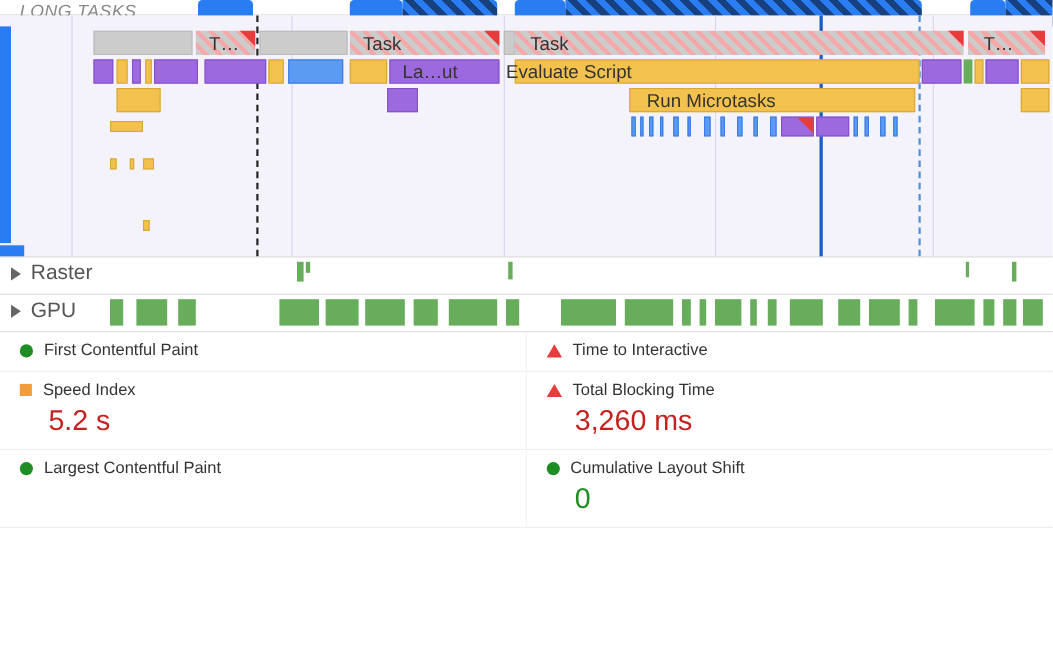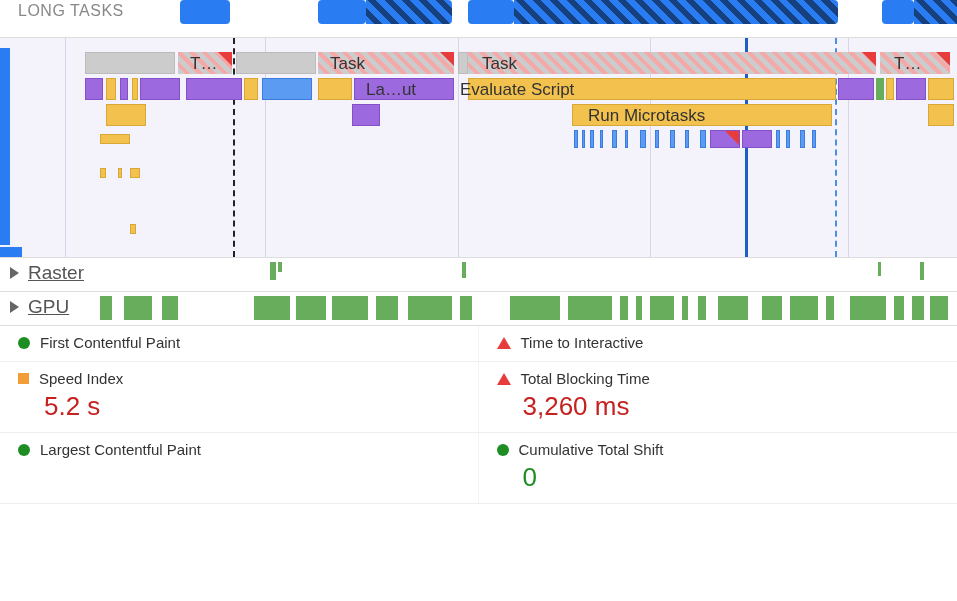--- a/index.html
+++ b/index.html
@@ -7,23 +7,24 @@
     width: 957px;
     height: 601px;
     font-family: -apple-system, BlinkMacSystemFont, "Segoe UI", Helvetica, Arial, sans-serif;
     background: #fff;
     position: relative;
     overflow: hidden;
   }
 
   
   .long-tasks-row {
-    height: 38px;
+    height: 14px;
     position: relative;
     border-bottom: 1px solid #ddd;
+    font-style: italic;
   }
   .long-tasks-label {
     position: absolute;
     left: 18px;
     top: 2px;
     font-size: 16px;
     color: #888;
     letter-spacing: 0.5px;
   }
   .lt-bar {
@@ -103,21 +104,21 @@
   }
   .row-hdr .tri {
     position:absolute; left:10px; top:9px;
     width:0;height:0;
     border-left:9px solid #666;
     border-top:6px solid transparent;
     border-bottom:6px solid transparent;
   }
   .row-hdr .lbl {
     position:absolute; left:28px; top:4px;
-    font-size:19px; color:#555;text-decoration:underline;
+    font-size:19px; color:#555;
   }
   .row-bars { position:absolute; left:90px; right:0; top:4px; height:26px; }
   .row-bars .g { position:absolute; top:0; height:24px; background:#67ad5b; }
 
   
   .metrics {
     display: grid;
     grid-template-columns: 1fr 1fr;
     gap: 0;
   }
@@ -316,17 +317,17 @@
     </div>
     <div class="metric">
       <div class="metric-head">
         <div class="dot-green"></div>
         <div class="metric-label">Largest Contentful Paint</div>
       </div>
     </div>
     <div class="metric">
       <div class="metric-head">
         <div class="dot-green"></div>
-        <div class="metric-label">Cumulative Total Shift</div>
+        <div class="metric-label">Cumulative Layout Shift</div>
       </div>
       <div class="metric-value val-green">0</div>
     </div>
   </div>
 
 </body></html>

